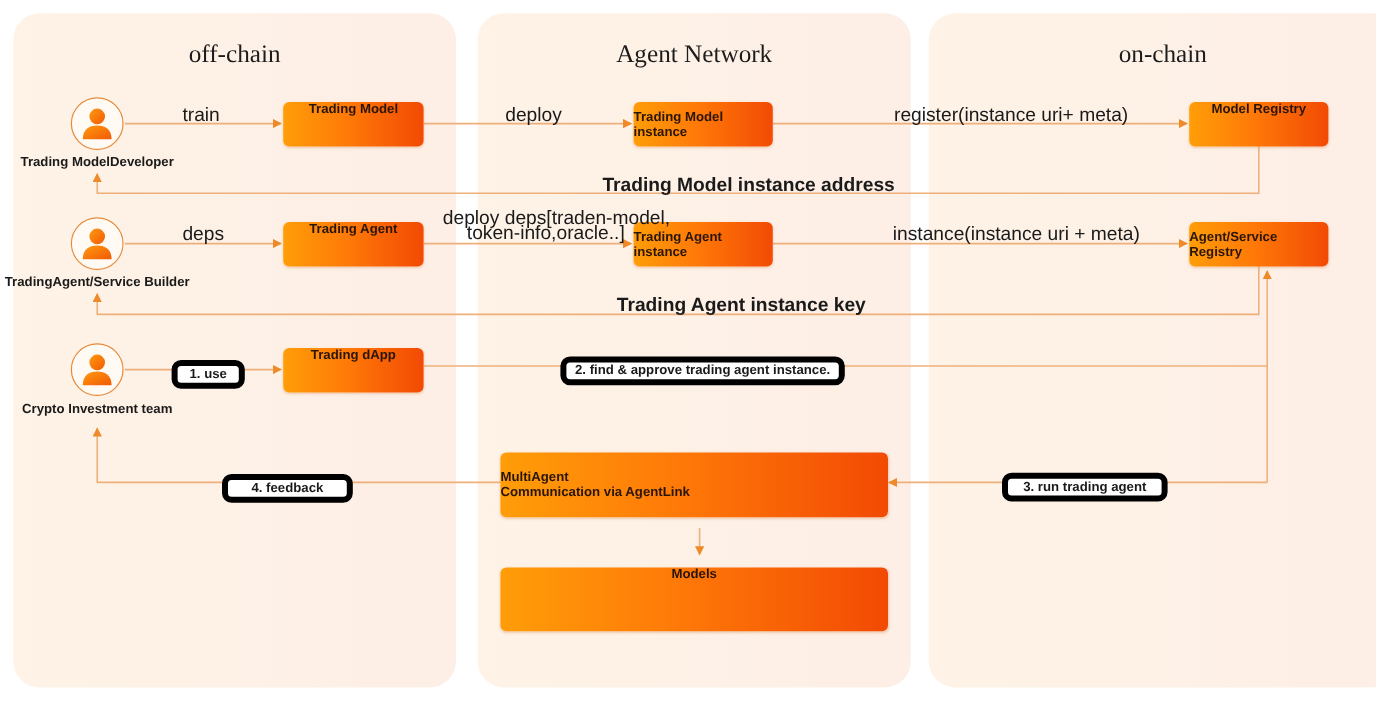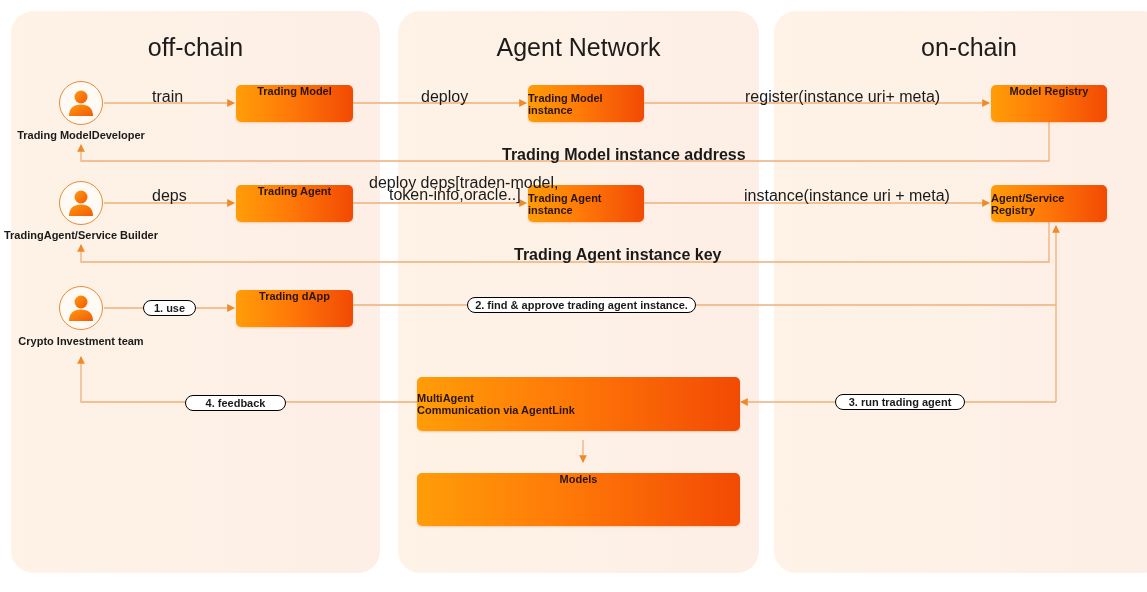--- a/index.html
+++ b/index.html
@@ -1,34 +1,34 @@
 <!DOCTYPE html>
 <html><head>
 <meta charset="utf-8">
 <style>
   html, body { margin: 0; padding: 0; background: #ffffff; }
   body { width: 1147px; height: 592px; position: relative; overflow: hidden; font-family: "Liberation Sans", sans-serif; color: #1a1a1a; }
   .panel { position: absolute; top: 11px; height: 562px; border-radius: 22px;
            background: linear-gradient(90deg, #fef3e6 0%, #fdeee6 100%); }
-  .panel-title { position: absolute; top: 22px; left: 0; right: 0; text-align: center; font-size: 25px; color: #1c1c1c; font-family: Liberation Sans, sans-serif; }
+  .panel-title { position: absolute; top: 22px; left: 0; right: 0; text-align: center; font-size: 21px; color: #1c1c1c; font-family: Liberation Serif, serif; }
   #p-off { left: 11px; width: 369px; }
   #p-agent { left: 398px; width: 361px; }
   #p-on { left: 774px; width: 361px; padding-left: 29px; }
 
   .box { position: absolute; border-radius: 5px; display: flex; align-items: flex-start; justify-content: center; text-align: center;
          background: linear-gradient(90deg, #ff9d08 0%, #ff7a08 45%, #f24a04 100%);
          font-weight: bold; font-size: 11px; line-height: 12px; color: #2a1608; box-shadow: 0 1px 2px rgba(200,90,0,0.25); }
 
   .actor { position: absolute; width: 44px; height: 44px; border-radius: 50%; border: 1.5px solid #e88a3a; background: #fffaf4; box-sizing: border-box; }
   .actor svg { position: absolute; left: 8px; top: 7px; }
   .actor-label { position: absolute; font-size: 11px; font-weight: bold; color: #1a1a1a; white-space: nowrap; transform: translateX(-50%); text-align: right; }
 
   .lbl { position: absolute; font-size: 16px; color: #1a1a1a; white-space: nowrap; }
   .lbl.b { font-weight: bold; }
-  .pill { position: absolute; height: 14px; border-radius: 8px; border: 1px solid #000000; background: #ffffff;
+  .pill { position: absolute; height: 14px; border-radius: 8px; border: 5px solid #000000; background: #ffffff;
           font-size: 11px; line-height: 14px; font-weight: bold; color: #1a1a1a; text-align: center; white-space: nowrap; box-sizing: content-box; }
 
   svg#wires { position: absolute; left: 0; top: 0; }
 </style>
 </head>
 <body>
 
 <div class="panel" id="p-off">
   <div class="panel-title">off-chain</div>
 </div>

